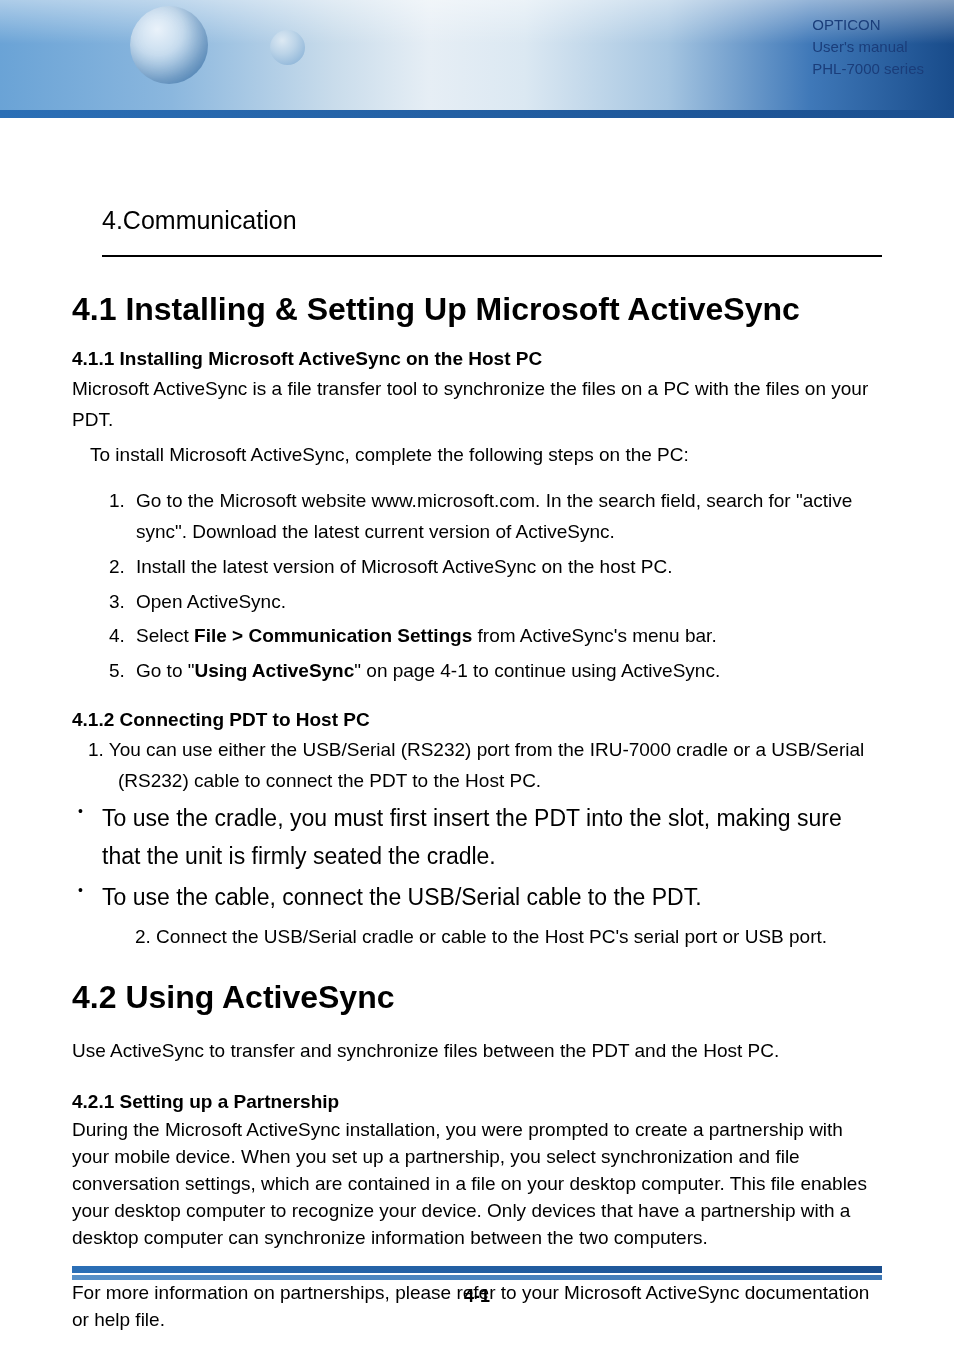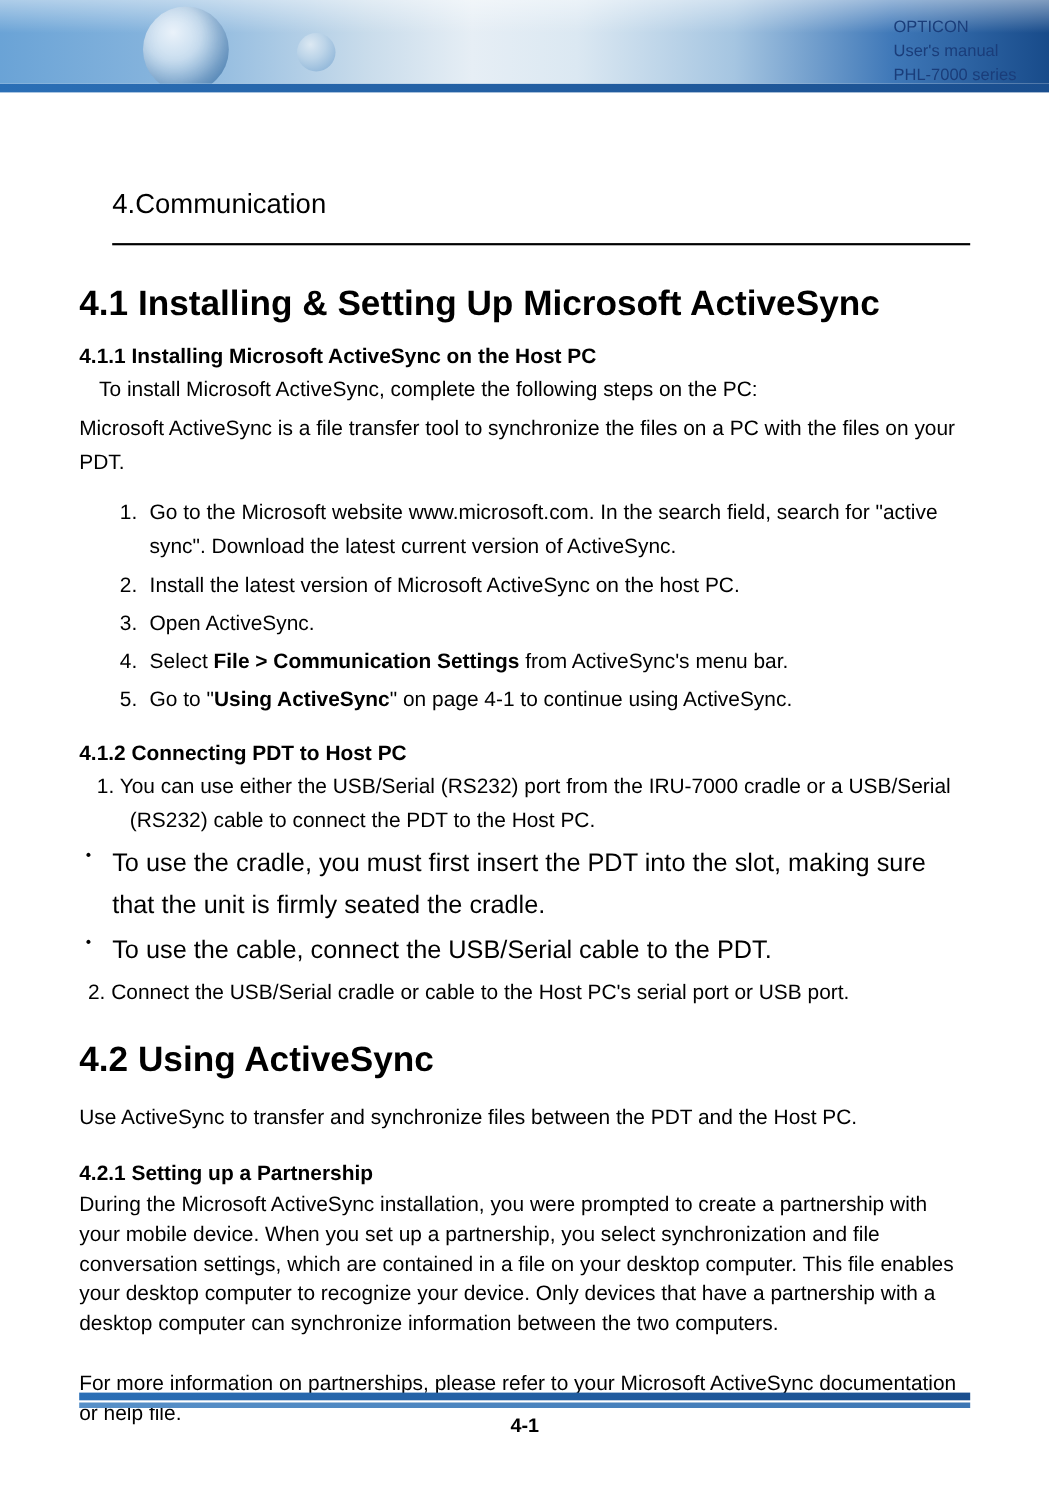--- a/index.html
+++ b/index.html
@@ -6,21 +6,21 @@
   body {
     width: 954px;
     height: 1351px;
     background: #ffffff;
     font-family: Arial, Helvetica, sans-serif;
     color: #000;
     position: relative;
   }
   .banner {
     width: 100%;
-    height: 76px;
+    height: 110px;
     position: relative;
     overflow: hidden;
     background: linear-gradient(to right,
       #6aa3d6 0%, #8bb7de 18%, #c9dceb 35%, #e6eef5 45%,
       #dbe8f2 55%, #a5c5e1 70%, #3f78b8 85%, #184b8a 100%);
   }
   .banner-hl {
     position: absolute; top: 0; left: 0; right: 0; height: 40%;
     background: linear-gradient(to bottom, rgba(255,255,255,0.45), rgba(255,255,255,0));
   }
@@ -151,41 +151,41 @@
 <div class="banner-bar"></div>
 
 <div class="page-content">
 
   <div class="chapter-title">4.Communication</div>
   <div class="chapter-hr"></div>
 
   <div class="h2">4.1 Installing &amp; Setting Up Microsoft ActiveSync</div>
 
   <div class="h3">4.1.1 Installing Microsoft ActiveSync on the Host PC</div>
+  <div class="para">Microsoft ActiveSync is a file transfer tool to synchronize the files on a PC with the files on your PDT.</div>
   <div class="para lead-in">To install Microsoft ActiveSync, complete the following steps on the PC:</div>
-  <div class="para">Microsoft ActiveSync is a file transfer tool to synchronize the files on a PC with the files on your PDT.</div>
   <ol class="numbered">
     <li>Go to the Microsoft website www.microsoft.com. In the search field, search for "active sync". Download the latest current version of ActiveSync.</li>
     <li>Install the latest version of Microsoft ActiveSync on the host PC.</li>
     <li>Open ActiveSync.</li>
     <li>Select <b>File &gt; Communication Settings</b> from ActiveSync's menu bar.</li>
     <li>Go to "<b>Using ActiveSync</b>" on page 4-1 to continue using ActiveSync.</li>
   </ol>
 
   <div class="section412">
     <div class="h3">4.1.2 Connecting PDT to Host PC</div>
     <div class="para" style="padding-left:0;">
       <span style="display:block; padding-left:30px; text-indent:-30px; margin-left:16px;">1. You can use either the USB/Serial (RS232) port from the IRU-7000 cradle or a USB/Serial (RS232) cable to connect the PDT to the Host PC.</span>
     </div>
     <ul class="bullets">
       <li>To use the cradle, you must first insert the PDT into the slot, making sure that the unit is firmly seated the cradle.</li>
       <li>To use the cable, connect the USB/Serial cable to the PDT.</li>
     </ul>
     <ol class="steps">
-      <li style="padding-left:8px;">2. Connect the USB/Serial cradle or cable to the Host PC's serial port or USB port.</li>
+      <li style="padding-left:8px;text-align:center;">2. Connect the USB/Serial cradle or cable to the Host PC's serial port or USB port.</li>
     </ol>
   </div>
 
   <div class="section422">
     <div class="h2">4.2 Using ActiveSync</div>
     <div class="para">Use ActiveSync to transfer and synchronize files between the PDT and the Host PC.</div>
 
     <div style="margin-top:24px;">
       <div class="h3">4.2.1 Setting up a Partnership</div>
       <div class="para" style="line-height:1.42;">During the Microsoft ActiveSync installation, you were prompted to create a partnership with your mobile device. When you set up a partnership, you select synchronization and file conversation settings, which are contained in a file on your desktop computer. This file enables your desktop computer to recognize your device. Only devices that have a partnership with a desktop computer can synchronize information between the two computers.</div>

